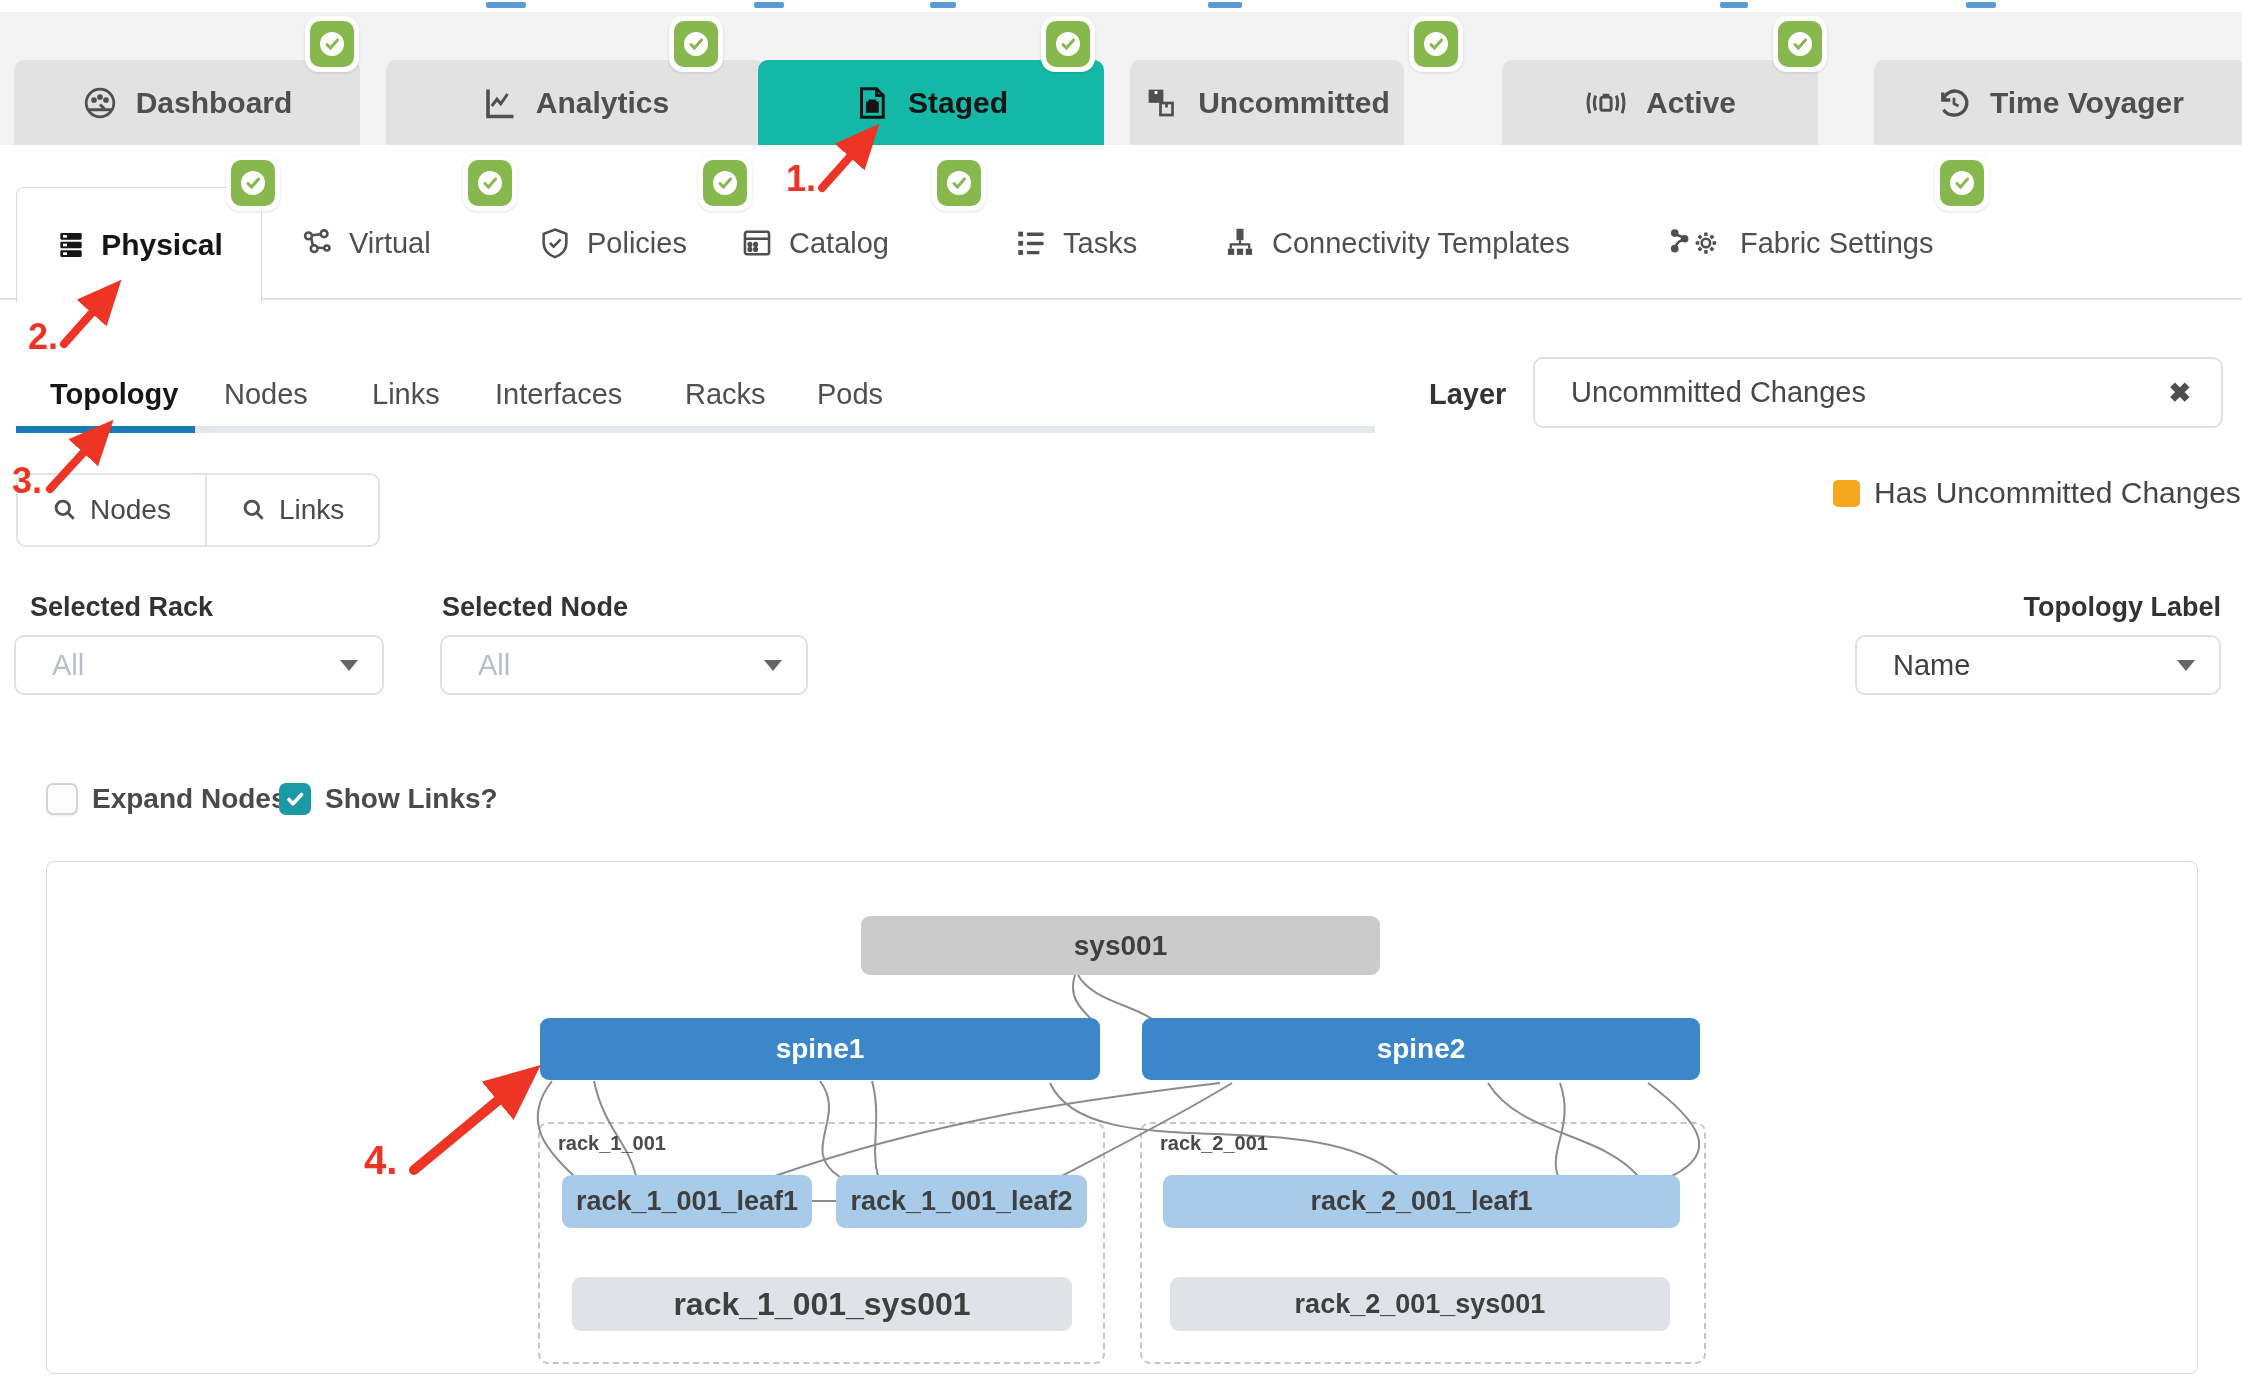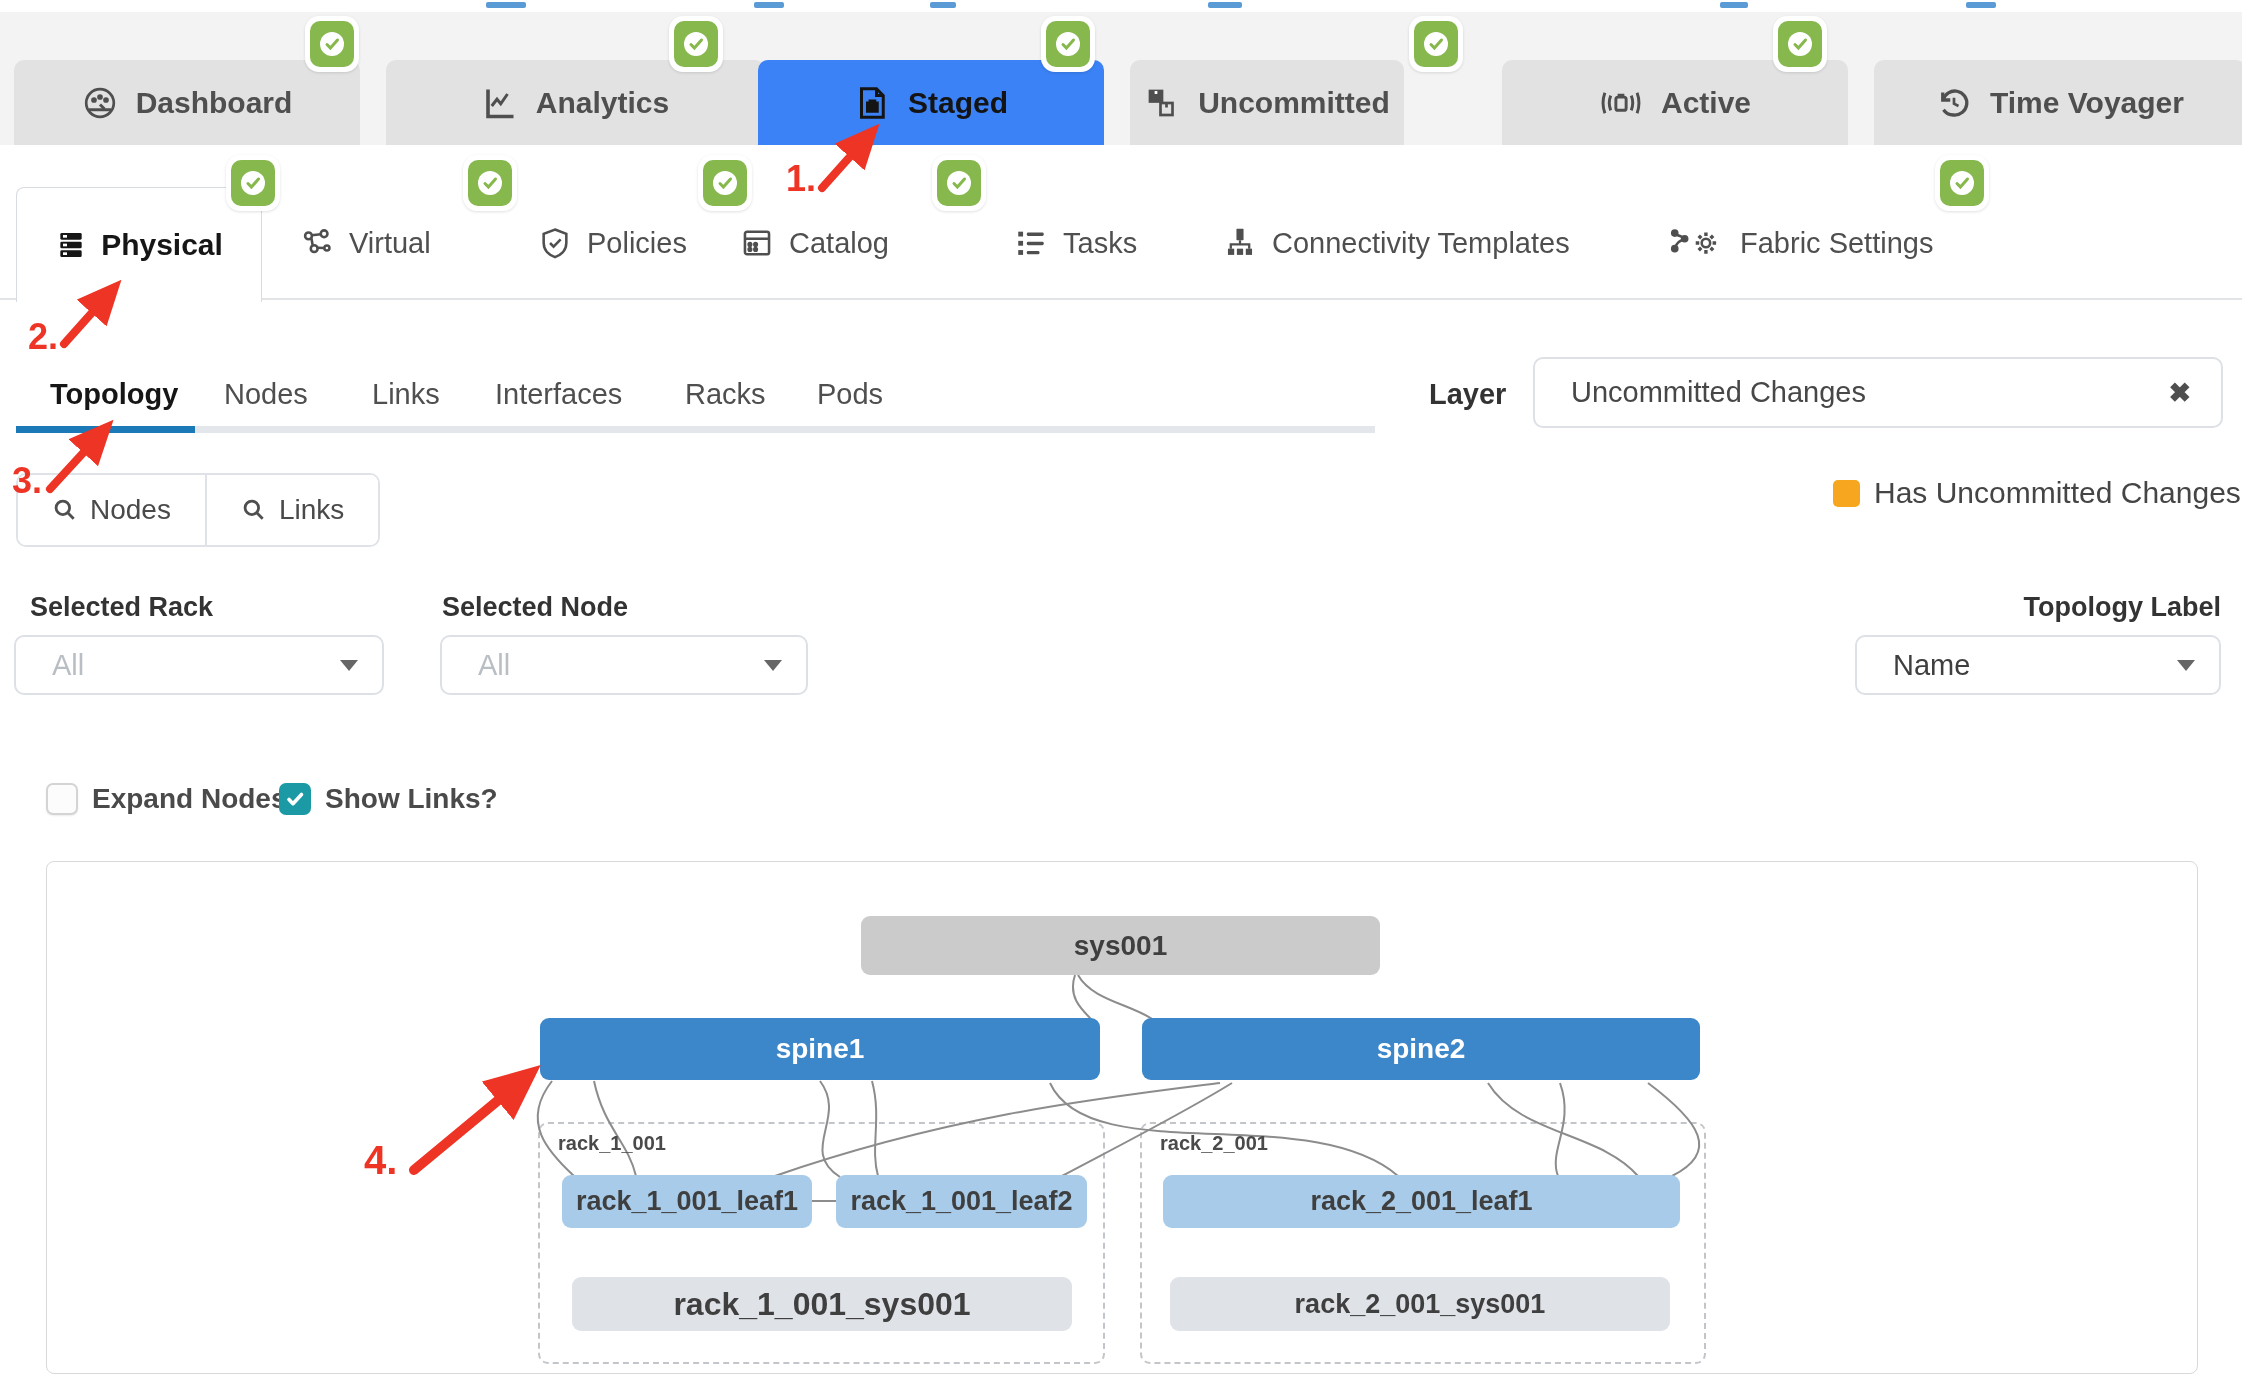--- a/index.html
+++ b/index.html
@@ -5,21 +5,21 @@
   html,body{margin:0;padding:0;background:#fff;}
   #screen{position:relative;width:2242px;height:1386px;background:#ffffff;overflow:hidden;
           font-family:"Liberation Sans",sans-serif;color:#4a4a4a;}
   
   .topfrag{position:absolute;top:2px;height:6px;background:#5b9bd5;border-radius:2px;}
   .topband{position:absolute;left:0;top:12px;width:2242px;height:133px;background:#f3f3f4;}
   
   .mtab{position:absolute;top:60px;height:85px;background:#e2e2e3;border-radius:10px 10px 0 0;
         display:flex;align-items:center;justify-content:center;gap:18px;
         color:#4f4f4f;font-weight:bold;font-size:30px;cursor:pointer;}
-  .mtab.active{background:#3b82f6;color:#141414;}
+  .mtab.active{background:#14b8a6;color:#141414;}
   .mtab svg{flex:0 0 auto;}
   
   .badge{position:absolute;width:54px;height:56px;background:#ffffff;border-radius:14px;
          display:flex;align-items:center;justify-content:center;box-shadow:0 1px 3px rgba(0,0,0,.12);z-index:30;}
   .badge-inner{width:44px;height:46px;background:#87b84d;border-radius:10px;
          display:flex;align-items:center;justify-content:center;}
   
   .row2{position:absolute;left:0;top:145px;width:2242px;height:153px;background:#fff;}
   .row2divider{position:absolute;left:0;top:298px;width:2242px;height:2px;background:#e2e5e8;}
   .ptab{position:absolute;left:16px;top:187px;width:244px;height:114px;background:#fff;
@@ -126,21 +126,21 @@
   </div>
   <div class="mtab" style="left:1130px;width:274px;">
     <svg class="iconsvg" width="36" height="36" viewBox="0 0 24 24" fill="none" stroke="#4f4f4f" stroke-width="1.8">
       <rect x="4" y="4" width="8" height="7" fill="#4f4f4f"></rect>
         <path d="M8 4 v2" stroke="#fff"></path>
         <rect x="11" y="12" width="8" height="8"></rect>
         <path d="M15 12 v3"></path>
     </svg>
     <span>Uncommitted</span>
   </div>
-  <div class="mtab" style="left:1502px;width:346px;">
+  <div class="mtab" style="left:1502px;width:316px;">
     <svg class="iconsvg" width="44" height="36" viewBox="0 0 30 24" fill="none" stroke="#4f4f4f" stroke-width="2">
       <path d="M4 5 Q1.5 12 4 19"></path>
         <path d="M8 7 Q6 12 8 17"></path>
         <path d="M26 5 Q28.5 12 26 19"></path>
         <path d="M22 7 Q24 12 22 17"></path>
         <rect x="11.5" y="8" width="7" height="9" rx="1.5"></rect>
         <path d="M13.5 8 v-1.5 h3 V8" stroke-width="1.6"></path>
     </svg>
     <span>Active</span>
   </div>

